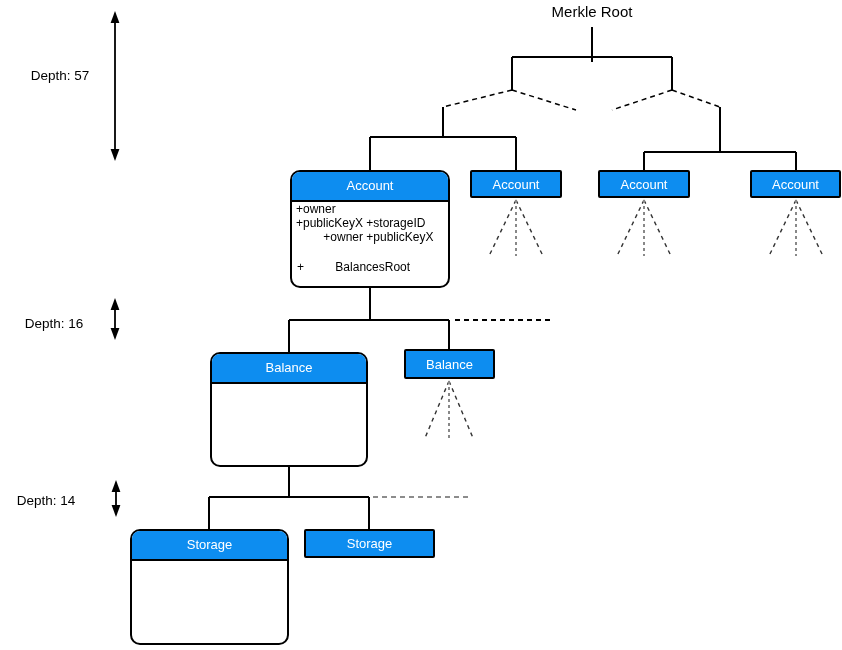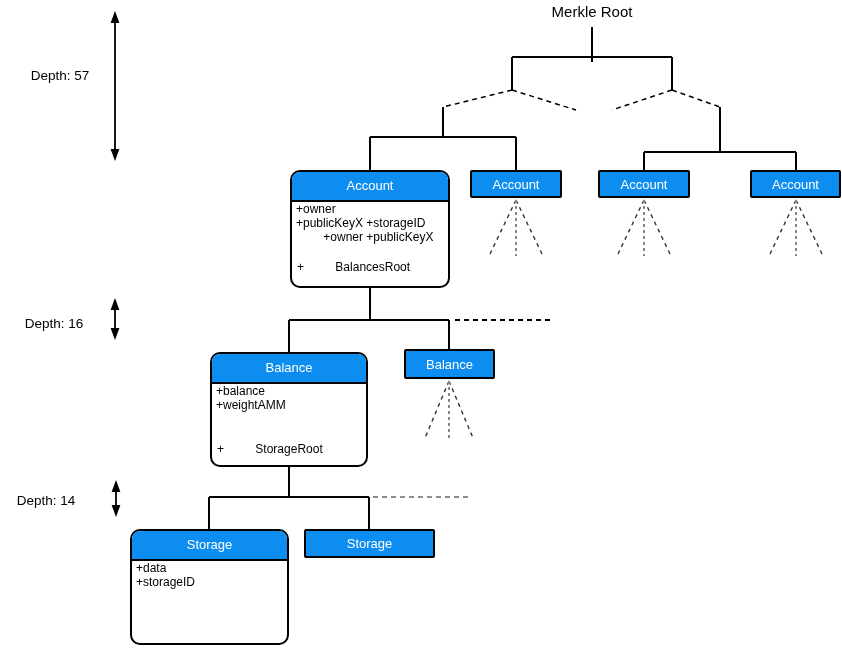--- a/index.html
+++ b/index.html
@@ -132,43 +132,23 @@
       </div>
     </div>
   </div>
 
   <div class="leaf" style="left:470px;top:170px;width:92px;height:28px;">Account</div>
   <div class="leaf" style="left:598px;top:170px;width:92px;height:28px;">Account</div>
   <div class="leaf" style="left:750px;top:170px;width:91px;height:28px;">Account</div>
 
   <div class="node" style="left:210px;top:352px;width:158px;height:115px;">
     <div class="node-header">Balance</div>
-    <div class="node-body">
-      <div class="field-row">
-        <span>+balance</span>
-      </div>
-      <div class="field-row">
-        <span>+weightAMM</span>
-      </div>
-      <div class="root-row low">
-        <span>+</span>
-        <span class="root-name">StorageRoot</span>
-      </div>
-    </div>
   </div>
 
   <div class="leaf" style="left:404px;top:349px;width:91px;height:30px;">Balance</div>
 
   <div class="node" style="left:130px;top:529px;width:159px;height:116px;">
     <div class="node-header">Storage</div>
-    <div class="node-body">
-      <div class="field-row">
-        <span>+data</span>
-      </div>
-      <div class="field-row">
-        <span>+storageID</span>
-      </div>
-    </div>
   </div>
 
   <div class="leaf" style="left:304px;top:529px;width:131px;height:29px;">Storage</div>
 
 </div>
 
 </body></html>

